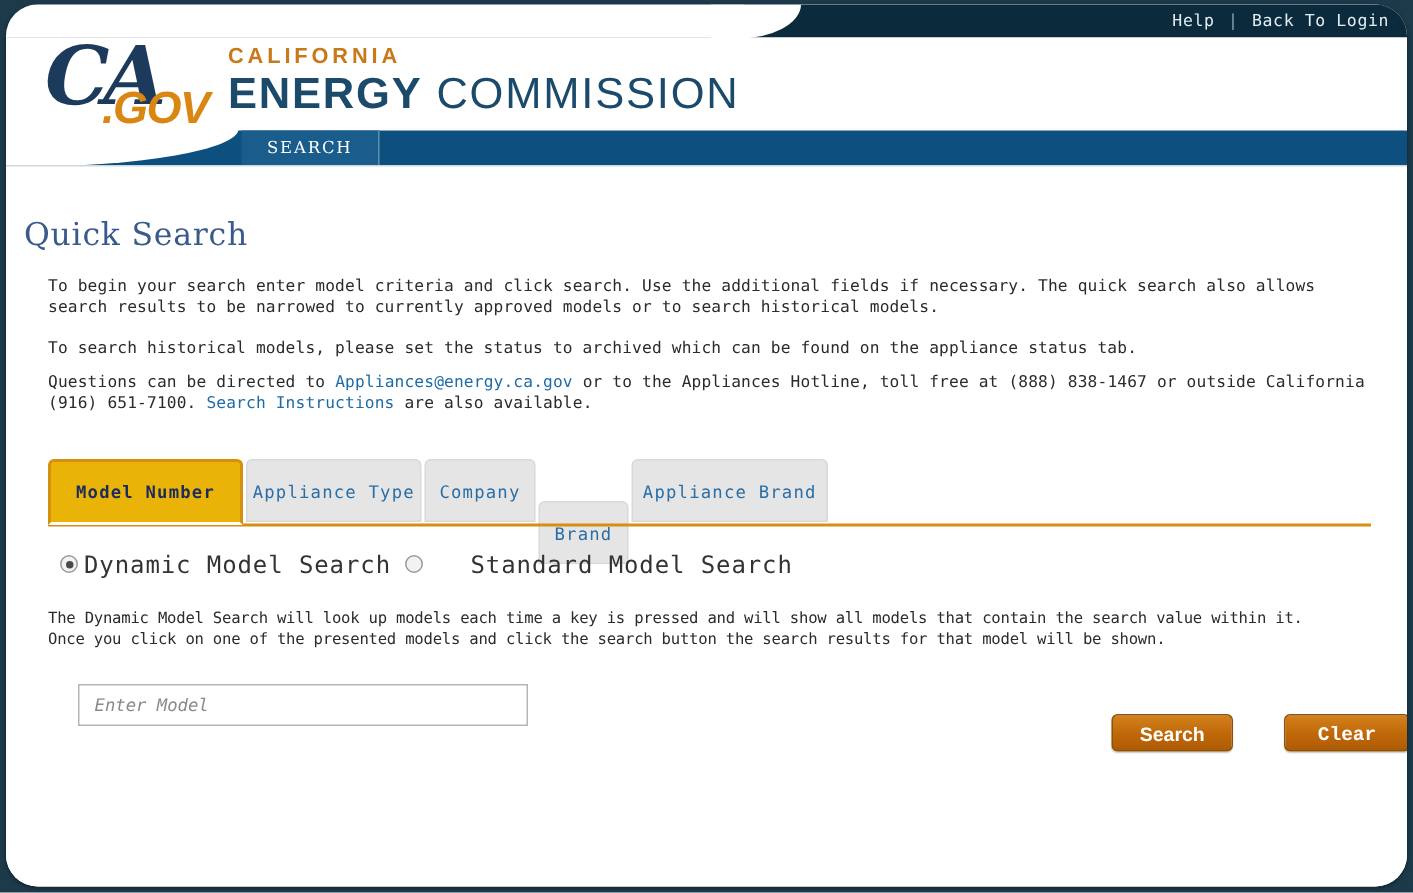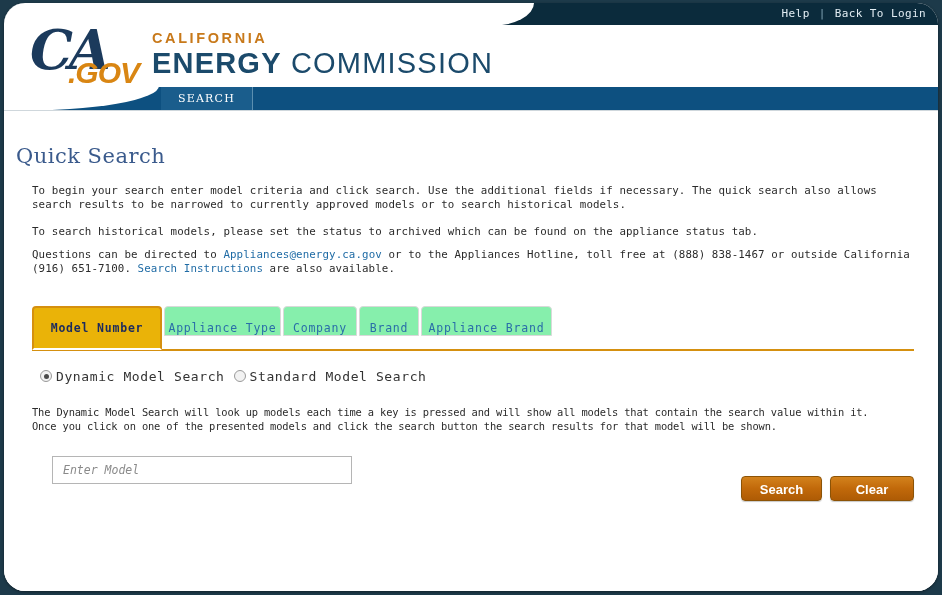--- a/index.html
+++ b/index.html
@@ -225,25 +225,25 @@
     position: absolute;
     left: 28px;
     top: 238px;
     width: 882px;
     height: 0;
     border-top: 2px solid #d5900f;
   }
   .tab {
     position: absolute;
     top: 0;
-    height: 30px;
+    height: 42px;
     line-height: 42px;
     text-align: center;
     box-sizing: border-box;
-    background: #86efac;
+    background: #e5e5e5;
     border: 1px solid #d9d9d9;
     border-radius: 4px 4px 0 0;
     color: #2a6ea8;
     font-family: "DejaVu Sans Mono", monospace;
     font-size: 11.5px;
     letter-spacing: 0.8px;
   }
   .tab.active {
     background: #eab308;
     border: 2px solid #d5900f;
@@ -257,29 +257,29 @@
 
   
   .radio-row {
     position: absolute;
     left: 36px;
     top: 255px;
     height: 20px;
     display: flex;
     align-items: center;
     font-family: "DejaVu Sans Mono", monospace;
-    font-size: 13px;
+    font-size: 16px;
     color: #333333;
     letter-spacing: 0.6px;
   }
   .radio-item {
     display: flex;
     align-items: center;
   }
-  .radio-item + .radio-item { margin-left: 9px; }
+  .radio-item + .radio-item { margin-left: 9px; gap: 28px; }
   .radio-dot {
     width: 12px;
     height: 12px;
     border-radius: 50%;
     border: 1px solid #9a9a9a;
     background: #f2f2f2;
     margin-right: 4px;
     position: relative;
     box-sizing: border-box;
     flex: none;
@@ -343,21 +343,21 @@
     background: linear-gradient(to bottom, #d3821c 0%, #c1690a 50%, #ae5b05 100%);
     color: #ffffff;
     font-family: "Liberation Sans", sans-serif;
     font-size: 13px;
     font-weight: bold;
     box-sizing: border-box;
     cursor: pointer;
     box-shadow: 0 1px 1px rgba(0,0,0,0.22);
   }
   #btn-search { left: 737px; width: 81px; }
-  #btn-clear  { left: 826px; width: 84px; }
+  #btn-clear  { left: 852px; width: 84px; font-family: Liberation Mono, monospace; }
 </style>
 </head>
 <body>
 
 <div class="page-frame">
 
   <div class="topbar">
     <div class="topbar-white"></div>
     <div class="topbar-curve"></div>
     <div class="topbar-links">
@@ -388,21 +388,21 @@
     <div class="para" id="para1">To begin your search enter model criteria and click search. Use the additional fields if necessary. The quick search also allows search results to be narrowed to currently approved models or to search historical models.</div>
 
     <div class="para" id="para2">To search historical models, please set the status to archived which can be found on the appliance status tab.</div>
 
     <div class="para" id="para3"><span>Questions can be directed to </span><a href="#">Appliances@energy.ca.gov</a><span> or to the Appliances Hotline, toll free at (888) 838-1467 or outside California (916) 651-7100. </span><a href="#">Search Instructions</a><span> are also available.</span></div>
 
     <div class="tabstrip">
       <div class="tab active" style="left:0px; width:130px;">Model Number</div>
       <div class="tab" style="left:132px; width:117px;">Appliance Type</div>
       <div class="tab" style="left:251px; width:74px;">Company</div>
-      <div class="tab" style="left:327px; width:60px;">Brand</div>
+      <div class="tab" style="left:327px; width:60px;margin-top:28px;">Brand</div>
       <div class="tab" style="left:389px; width:131px;">Appliance Brand</div>
     </div>
     <div class="tab-rule"></div>
 
     <div class="radio-row">
       <label class="radio-item">
         <span class="radio-dot checked"></span>
         <span>Dynamic Model Search</span>
       </label>
       <label class="radio-item">

